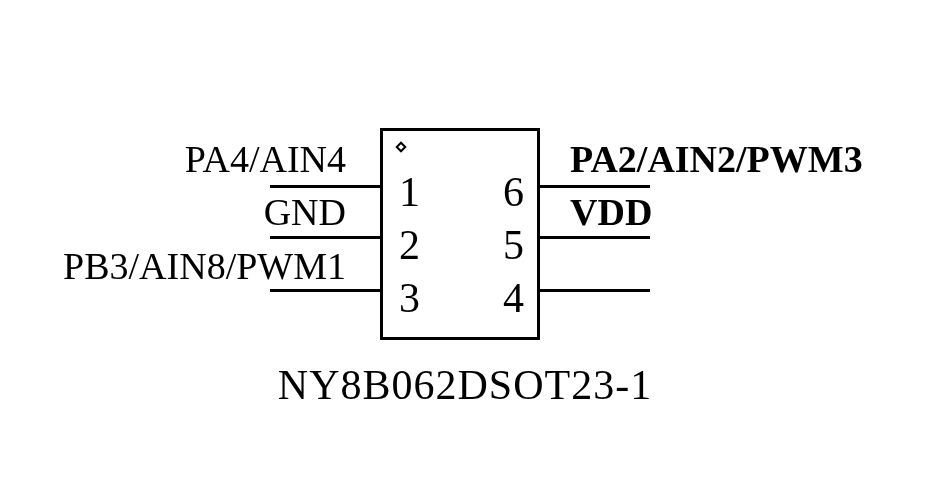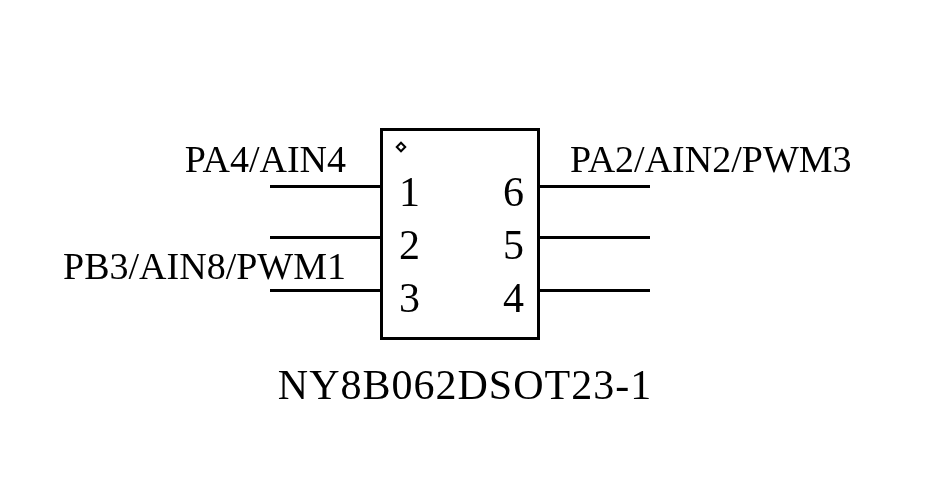--- a/index.html
+++ b/index.html
@@ -54,20 +54,21 @@
     white-space: nowrap;
   }
   .pin-label.left {
     left: 0;
     width: 346px;
     text-align: right;
   }
   .pin-label.right {
     left: 570px;
     text-align: left;
+    font-weight: bold;
   }
   .row1 { top: 140px; }
   .row2 { top: 193px; }
   .row3 { top: 247px; }
   .pin-number {
     position: absolute;
     font-size: 42px;
     line-height: 1;
   }
   .pn-col-left  { left: 16px; }
@@ -85,23 +86,25 @@
     line-height: 1;
     letter-spacing: 1px;
   }
 </style>
 </head>
 <body>
 
 <div class="canvas">
 
   <div class="pin-label left row1">PA4/AIN4</div>
+  <div class="pin-label left row2">GND</div>
   <div class="pin-label left row3">PB3/AIN8/PWM1</div>
 
   <div class="pin-label right row1">PA2/AIN2/PWM3</div>
+  <div class="pin-label right row2">VDD</div>
 
   <div class="wire w-l1"></div>
   <div class="wire w-l2"></div>
   <div class="wire w-l3"></div>
 
   <div class="wire w-r1"></div>
   <div class="wire w-r2"></div>
   <div class="wire w-r3"></div>
 
   <div class="chip-body">

